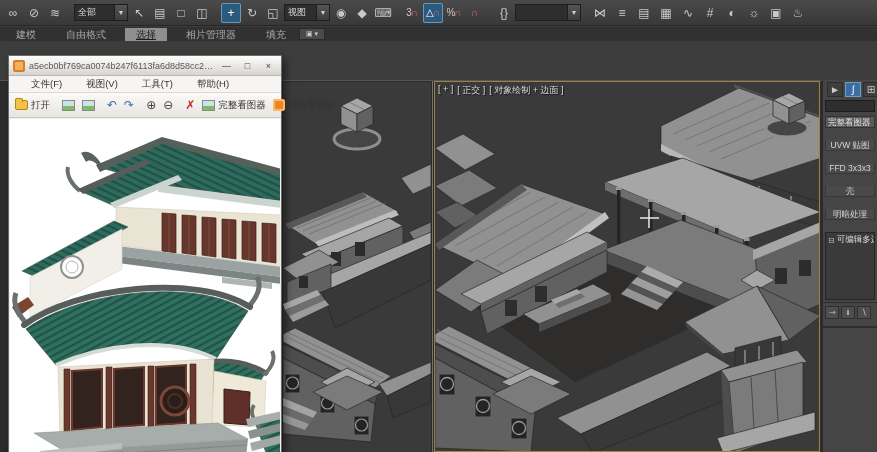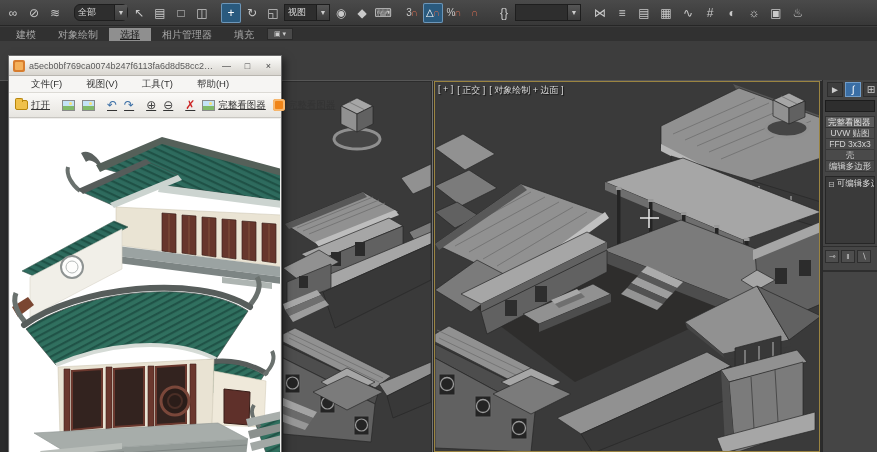--- a/index.html
+++ b/index.html
@@ -55,21 +55,21 @@
   .cpanel { position:absolute; right:0; top:80px; width:55px; bottom:0; background:#454545;
     border-left:1px solid #2a2a2a; font-size:9px; color:#ddd; }
   .cp-tabs { height:18px; display:flex; align-items:center; gap:2px; padding:1px 2px; }
   .cp-dot { width:7px; height:7px; border-radius:50%; background:#c9a43a; }
   .cp-tab { width:16px; height:15px; display:flex; align-items:center; justify-content:center;
     color:#ccc; font-size:10px; background:#3e3e3e; border:1px solid #2d2d2d; }
   .cp-tab.active { background:#3a6ea5; color:#fff; border-color:#6f9cc9; }
   .cp-name { margin:2px 2px 0 2px; height:12px; background:#2e2e2e; border:1px solid #1c1c1c; }
   .cp-mlist { margin:4px 2px 0 2px; height:12px; background:#5a5a5a; border:1px solid #333;
     color:#e6e6e6; font-size:8.5px; line-height:11px; padding:0 2px; white-space:nowrap; overflow:hidden; }
-  .mrow { margin:0 2px; height:11px; background:#4a4a4a; border:1px solid #383838; border-top:none;
+  .mrow { margin:12px 2px; height:11px; background:#4a4a4a; border:1px solid #383838; border-top:none;
     font-size:8.5px; line-height:10px; text-align:center; color:#d5d5d5; white-space:nowrap; overflow:hidden; }
   .cp-stackbox { margin:4px 2px 0 2px; height:68px; background:#3a3a3a; border:1px solid #262626; }
   .cp-baserow { display:flex; align-items:center; gap:2px; padding:1px 2px; font-size:8.5px;
     color:#dcdcdc; white-space:nowrap; overflow:hidden; }
   .cp-baserow .cg { font-size:8px; color:#bbb; }
   .cp-btns { display:flex; gap:2px; padding:3px 2px; border-top:1px solid #2e2e2e; margin-top:2px; }
   .cp-btn { width:14px; height:13px; background:#4e4e4e; border:1px solid #2e2e2e; color:#ccc;
     font-size:8px; display:flex; align-items:center; justify-content:center; }
   .cp-divider { margin-top:4px; height:2px; background:#2e2e2e; }
 
@@ -82,21 +82,21 @@
   .vappico::after { content:""; position:absolute; left:2px; top:2px; width:8px; height:8px;
     background:#f4b05a; border-radius:1px; }
   .vtitle .ttext { flex:1; font-size:9px; color:#5a5a5a; white-space:nowrap; overflow:hidden;
     text-overflow:ellipsis; }
   .wbtn { width:17px; height:14px; display:flex; align-items:center; justify-content:center;
     font-size:9px; color:#444; flex:0 0 auto; }
   .vmenu { height:17px; background:#f6f5f3; border-bottom:1px solid #dcdad5; display:flex;
     align-items:center; padding:0 4px; font-size:9.5px; color:#333; }
   .vmenu span { padding:0 6px; }
   .vtools { height:25px; background:linear-gradient(#fbfaf8,#e7e5e0); border-bottom:1px solid #c9c7c2;
-    display:flex; align-items:center; padding:0 3px; gap:1px; font-size:9.5px; color:#333;text-decoration:underline; }
+    display:flex; align-items:center; padding:0 3px; gap:1px; font-size:9.5px; color:#333; }
   .vbtn { display:flex; align-items:center; gap:3px; padding:2px 3px; border-radius:2px; white-space:nowrap; }
   .vsep { width:1px; height:16px; background:#c6c4bf; margin:0 2px; }
   .ico-folder { width:13px; height:10px; background:#f0c14b; border:1px solid #b8860b;
     border-radius:1px 2px 2px 2px; position:relative; }
   .ico-folder::before { content:""; position:absolute; left:-1px; top:-3px; width:6px; height:3px;
     background:#f0c14b; border:1px solid #b8860b; border-bottom:none; border-radius:2px 2px 0 0; }
   .ico-pic { width:13px; height:11px; border:1px solid #8a8a8a;
     background:linear-gradient(#c3e4f8 55%,#7fb96a 55%); position:relative; }
   .ico-pic::after { content:""; position:absolute; right:2px; top:1px; width:3px; height:3px;
     border-radius:50%; background:#f6e27a; }
@@ -121,21 +121,21 @@
           <span>∞</span>
         </span>
         <span class="ticon">
           <span>⊘</span>
         </span>
         <span class="ticon">
           <span>≋</span>
         </span>
       </span>
     <span class="tsep"></span>
-    <span class="combo" style="width:54px;border-radius:6px;">
+    <span class="combo" style="width:54px;">
       <span class="val">全部</span>
       <span class="arr">▼</span>
     </span>
     <span style="display:flex;gap:1px;">
 
     <span class="ticon">
           <span>↖</span>
         </span>
         <span class="ticon">
           <span>▤</span>
@@ -234,24 +234,24 @@
         <span class="ticon">
           <span>▣</span>
         </span>
         <span class="ticon">
           <span>♨</span>
         </span>
       </span>
   </div>
 
   <div class="ribbon">
-    <span style="display:flex;gap:0;">
+    <span style="display:flex;gap:8px;">
 
     <span class="rtab"><span>建模</span></span>
-        <span class="rtab"><span>对象绘制</span></span>
+        <span class="rtab"><span>自由格式</span></span>
         <span class="rtab active"><span>选择</span></span>
         <span class="rtab"><span>相片管理器</span></span>
         <span class="rtab"><span>填充</span></span>
       </span>
     <span class="rmore">
         <span>▣ ▾</span>
       </span>
   </div>
 
   <div class="workarea">
@@ -462,21 +462,21 @@
           </span>
         </span>
     </div>
     <div class="cp-name"></div>
     <div class="cp-mlist">完整看图器</div>
     <div>
 
     <div class="mrow">UVW 贴图</div>
         <div class="mrow">FFD 3x3x3</div>
         <div class="mrow">壳</div>
-        <div class="mrow">编辑多边形</div>
+        <div class="mrow">明暗处理</div>
       </div>
     <div class="cp-stackbox">
       <div class="cp-baserow">
         <span class="cg">⊟</span>
         <span>可编辑多边形</span>
       </div>
     </div>
     <div class="cp-btns">
       <span style="display:flex;gap:2px;">
 

